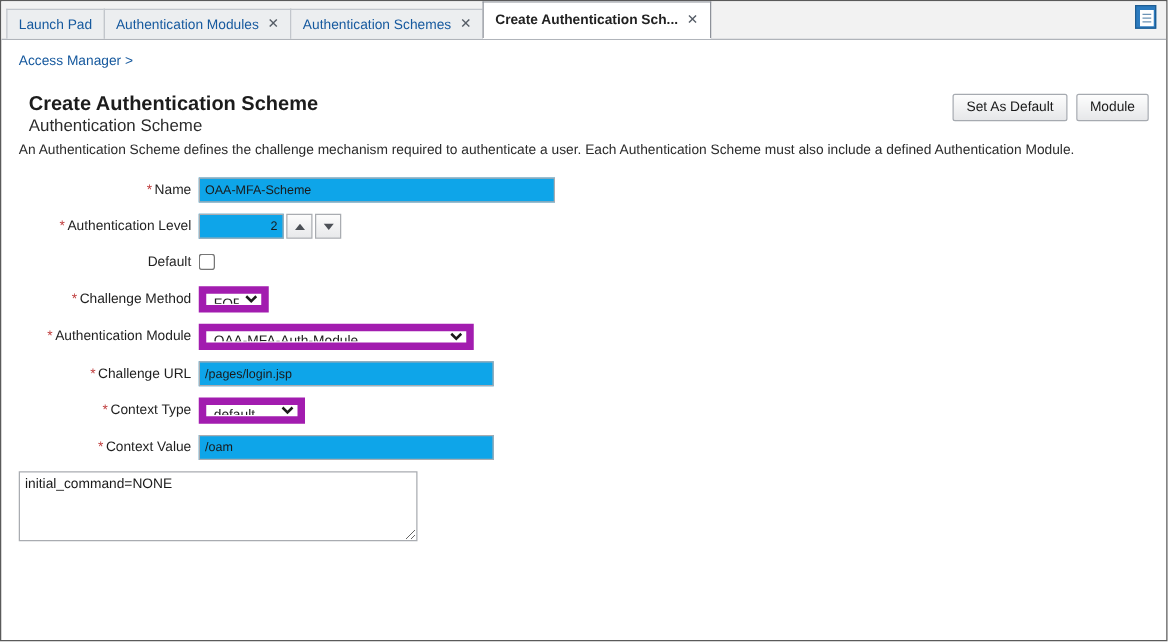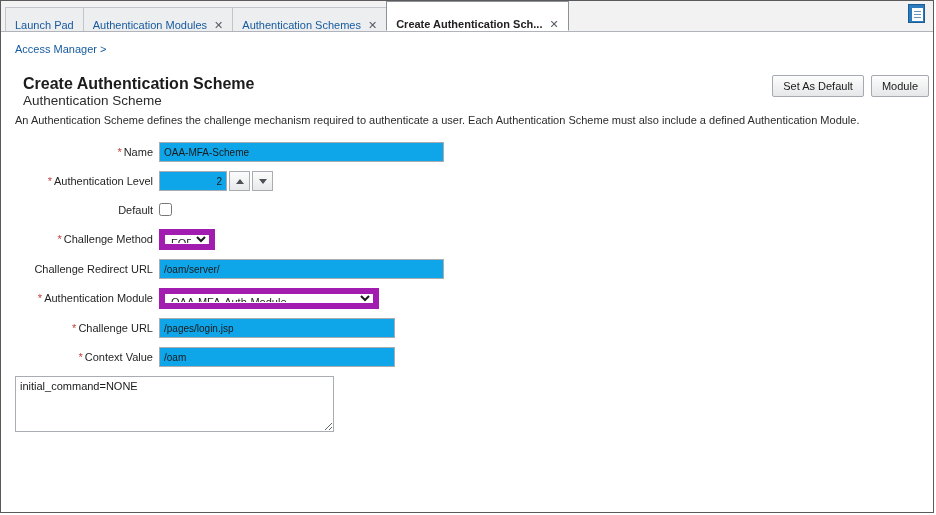--- a/index.html
+++ b/index.html
@@ -33,21 +33,21 @@
     border-bottom: 1px solid #b0b4ba;
     box-sizing: border-box;
     display: flex;
     align-items: flex-end;
     padding-left: 4px;
   }
   .tab {
     position: relative;
     height: 24px;
     display: flex;
-    align-items: flex-end;
+    align-items: center;
     padding: 0 9px;
     margin-right: -1px;
     box-sizing: border-box;
     border: 1px solid #c2c6cc;
     border-bottom: none;
     background: #eceef0;
     color: #16599e;
     font-size: 11px;
     white-space: nowrap;
     cursor: default;
@@ -136,21 +136,21 @@
   }
   .page-desc {
     margin-top: 6px;
     font-size: 11px;
     color: #2b2b2b;
   }
 
   
   .top-buttons {
     position: absolute;
-    right: 4px;
+    right: 14px;
     top: 32px;
     display: flex;
     gap: 7px;
     padding-left: 40px;
   }
   .btn {
     font-family: "Liberation Sans", sans-serif;
     font-size: 11px;
     color: #1a1a1a;
     background: linear-gradient(#fdfdfd, #e6e7e9);
@@ -335,43 +335,45 @@
 
       <div class="frow">
         <div class="flabel"><span class="req">*</span><span>Challenge Method</span></div>
         <div class="fctl">
           <select class="sel sel-sm">
             <option>FORM</option>
           </select>
         </div>
       </div>
 
-      <div class="frow">
-        <div class="flabel">Challenge Redirect URL</div>
-        <div class="fctl">
-          <input class="txt w-wide" type="text" value="/oam/server/" style="">
-        </div>
-      </div>
 
       <div class="frow">
         <div class="flabel"><span class="req">*</span><span>Authentication Module</span></div>
         <div class="fctl">
           <select class="sel sel-lg">
             <option>OAA-MFA-Auth-Module</option>
           </select>
         </div>
       </div>
 
       <div class="frow">
         <div class="flabel"><span class="req">*</span><span>Challenge URL</span></div>
         <div class="fctl">
           <input class="txt w-mid" type="text" value="/pages/login.jsp" style="">
         </div>
       </div>
 
+      <div class="frow">
+        <div class="flabel"><span class="req">*</span><span>Context Type</span></div>
+        <div class="fctl">
+          <select class="sel sel-md">
+            <option>default</option>
+          </select>
+        </div>
+      </div>
 
       <div class="frow">
         <div class="flabel"><span class="req">*</span><span>Context Value</span></div>
         <div class="fctl">
           <input class="txt w-mid" type="text" value="/oam" style="">
         </div>
       </div>
 
       <div class="frow">
         <div class="fctl">

